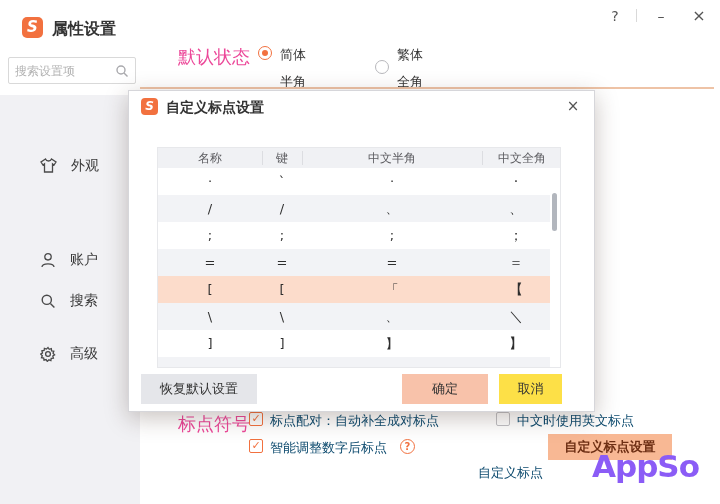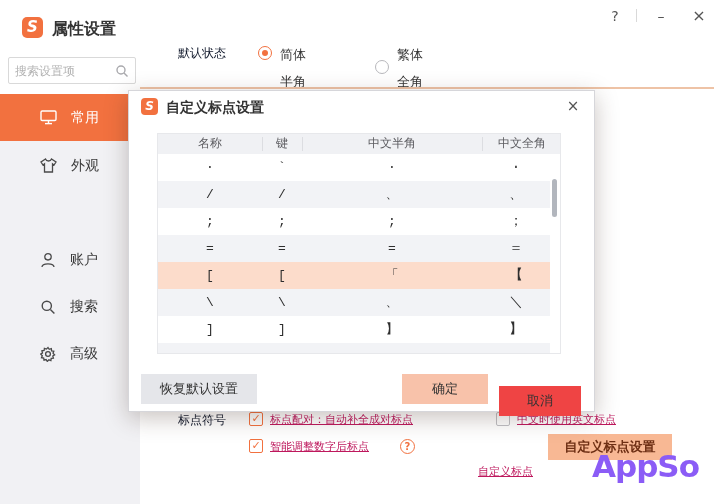--- a/index.html
+++ b/index.html
@@ -29,60 +29,60 @@
   .nav-item { left:0; width:140px; height:47px; display:flex; align-items:center; padding-left:40px; gap:14px;
     font-size:14px; color:#3a3a3a; cursor:pointer; }
   .nav-item.active { background:#f2713f; color:#ffffff; }
   .nav-item svg { stroke:#4a4a4a; }
   .nav-item.active svg { stroke:#ffffff; }
   .restore-page-btn { left:10px; top:462px; width:126px; height:28px; background:#fafafb;
     border:1px solid #e4e4e8; font-size:12px; color:#444; display:flex; align-items:center;
     justify-content:center; cursor:pointer; }
 
   
-  .section-label { font-size:12px; color:#0f172a; }
+  .section-label { font-size:18px; color:#ec4899; }
   .radio { width:14px; height:14px; border-radius:50%; border:1px solid #b8b8bc; background:#fff; position:relative; }
   .radio.on { border:1.5px solid #f2713f; }
   .radio.on::after { content:""; position:absolute; left:3px; top:3px; width:6px; height:6px;
     border-radius:50%; background:#f2713f; }
   .radio-label { font-size:13px; color:#333; }
   .tan-line { left:140px; top:87px; width:574px; height:2px; background:#eec3a6; }
 
   .checkbox { width:14px; height:14px; border:1.5px solid #c0c0c4; background:#fff; border-radius:2px;
     font-size:11px; line-height:12px; text-align:center; color:transparent; }
   .checkbox.on { border-color:#f2713f; color:#f2713f; font-weight:bold; }
-  .check-label { font-size:11px; color:#be185d;text-decoration:underline; }
+  .check-label { font-size:13px; color:#0c4a6e; }
   .help-icon { width:15px; height:15px; border-radius:50%; border:1.5px solid #f2713f; color:#f2713f;
     font-size:10px; font-weight:bold; text-align:center; line-height:13px; }
   .custom-punct-btn { left:548px; top:434px; width:124px; height:26px; background:#f8b894;
     color:#6e2f14; font-size:13px; font-weight:bold; display:flex; align-items:center; justify-content:center; cursor:pointer; }
   .watermark { left:592px; top:448px; font-size:31px; font-weight:bold; color:#8b5cf6; letter-spacing:-1px; z-index:30; }
 
   
   #modal { left:128px; top:90px; width:467px; height:322px; background:#fff;
     border:1px solid #d6d6da; box-shadow:0 6px 22px rgba(60,40,30,.28); z-index:20; }
   .modal-title { font-size:14px; font-weight:bold; color:#333; }
   .modal-close { font-size:15px; color:#555; width:18px; height:18px; line-height:18px; text-align:center; cursor:pointer; }
 
-  #punct-table { left:28px; top:42px; width:404px; height:221px; border:1px solid #e7e8eb; overflow:hidden;font-family:Liberation Mono, monospace; }
+  #punct-table { left:28px; top:56px; width:404px; height:221px; border:1px solid #e7e8eb; overflow:hidden; }
   .thead { height:20px; background:#f0f1f4; position:relative; }
   .th { position:absolute; top:0; height:20px; line-height:20px; font-size:12px; color:#5c5c60; text-align:center; }
   .th-sep { position:absolute; top:3px; width:1px; height:14px; background:#dcdde1; }
   .trow { position:absolute; left:0; width:392px; height:27px; }
   .trow.alt { background:#f2f3f6; }
   .trow.hl { background:#fcdccb; }
   .td { position:absolute; top:0; height:27px; line-height:27px; font-size:13px; color:#2e2e2e; text-align:center; }
   .td.full { font-size:14px; }
   .scroll-thumb { position:absolute; left:394px; top:45px; width:5px; height:38px; background:#b2b6bd; border-radius:3px; }
 
   .modal-btn { position:absolute; top:283px; height:30px; display:flex; align-items:center; justify-content:center;
     font-size:13px; color:#333; cursor:pointer; }
   .btn-restore { left:12px; width:116px; background:#e5e6ea; }
   .btn-ok { left:273px; width:86px; background:#f8c2aa; }
-  .btn-cancel { left:370px; width:82px; background:#ef4444;margin-top:12px; }
+  .btn-cancel { left:370px; width:63px; background:#fde047; }
 </style>
 </head>
 <body>
 
 <div id="screen">
 
   <div class="abs win-ctrl" style="left:606px; top:7px;">?</div>
   <div class="abs ctrl-divider" style="left:636px; top:9px;"></div>
   <div class="abs win-ctrl" style="left:652px; top:7px;">–</div>
   <div class="abs win-ctrl" style="left:690px; top:7px; font-size:16px;">×</div>
@@ -93,42 +93,34 @@
     <div class="abs app-title" style="left:52px; top:19px;">属性设置</div>
 
     <div class="abs search-box">
       <input type="text" placeholder="搜索设置项" style="">
       <svg width="14" height="14" viewBox="0 0 14 14">
         <circle cx="6" cy="6" r="4" fill="none" stroke="#a9a9ad" stroke-width="1.4"></circle>
         <line x1="9" y1="9" x2="12.5" y2="12.5" stroke="#a9a9ad" stroke-width="1.4"></line>
       </svg>
     </div>
 
-    <div class="abs nav-item active" style="top:94px;">
-      <svg width="17" height="15" viewBox="0 0 17 15" fill="none" stroke-width="1.4">
-        <rect x="1" y="1" width="15" height="9.5" rx="1.2"></rect>
-          <line x1="8.5" y1="10.5" x2="8.5" y2="13"></line>
-          <line x1="5" y1="13.6" x2="12" y2="13.6"></line>
-      </svg>
-      <span>常用</span>
-    </div>
     <div class="abs nav-item" style="top:142px;">
       <svg width="17" height="15" viewBox="0 0 17 15" fill="none" stroke-width="1.3">
         <path d="M5.5 1 L1 4 L3 7 L4.5 5.8 L4.5 14 L12.5 14 L12.5 5.8 L14 7 L16 4 L11.5 1 C11 2.4 10 3 8.5 3 C7 3 6 2.4 5.5 1 Z"></path>
       </svg>
       <span>外观</span>
     </div>
     <div class="abs nav-item" style="top:236px;">
       <svg width="16" height="16" viewBox="0 0 16 16" fill="none" stroke-width="1.3">
         <circle cx="8" cy="4.8" r="3.2"></circle>
           <path d="M2 15 C2 10.8 14 10.8 14 15"></path>
       </svg>
       <span>账户</span>
     </div>
-    <div class="abs nav-item" style="top:283px;">
+    <div class="abs nav-item" style="top:277px;">
       <svg width="16" height="16" viewBox="0 0 16 16" fill="none" stroke-width="1.4">
         <circle cx="6.8" cy="6.8" r="4.6"></circle>
           <line x1="10.4" y1="10.4" x2="14.4" y2="14.4"></line>
       </svg>
       <span>搜索</span>
     </div>
     <div class="abs nav-item" style="top:330px;">
       <svg width="16" height="16" viewBox="0 0 16 16" fill="none" stroke-width="1.3">
         <circle cx="8" cy="8" r="2.4"></circle>
         <path d="M8 1.5 L9.2 3.3 L11.3 2.7 L11.6 4.9 L13.8 5.2 L13 7.2 L14.6 8.8 L12.8 10 L13.4 12.1 L11.2 12.4 L10.9 14.6 L8.9 13.8 L7.3 15.4 L6.1 13.6 L4 14.2 L3.7 12 L1.5 11.7 L2.3 9.7 L0.7 8.1 L2.5 6.9 L1.9 4.8 L4.1 4.5 L4.4 2.3 L6.4 3.1 Z"></path>

